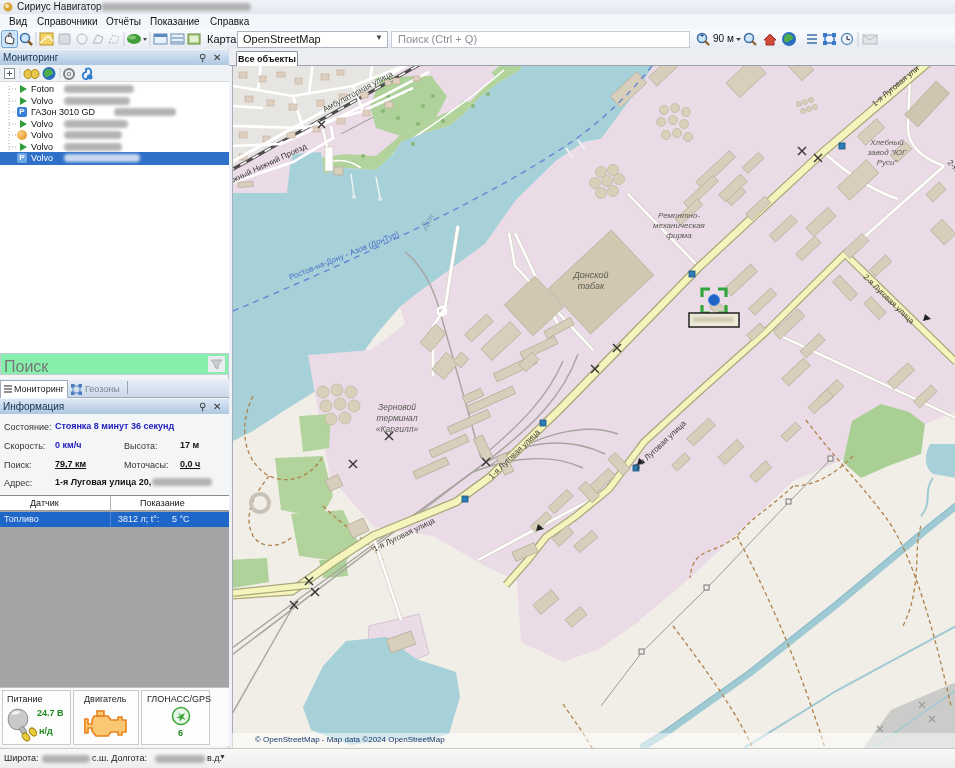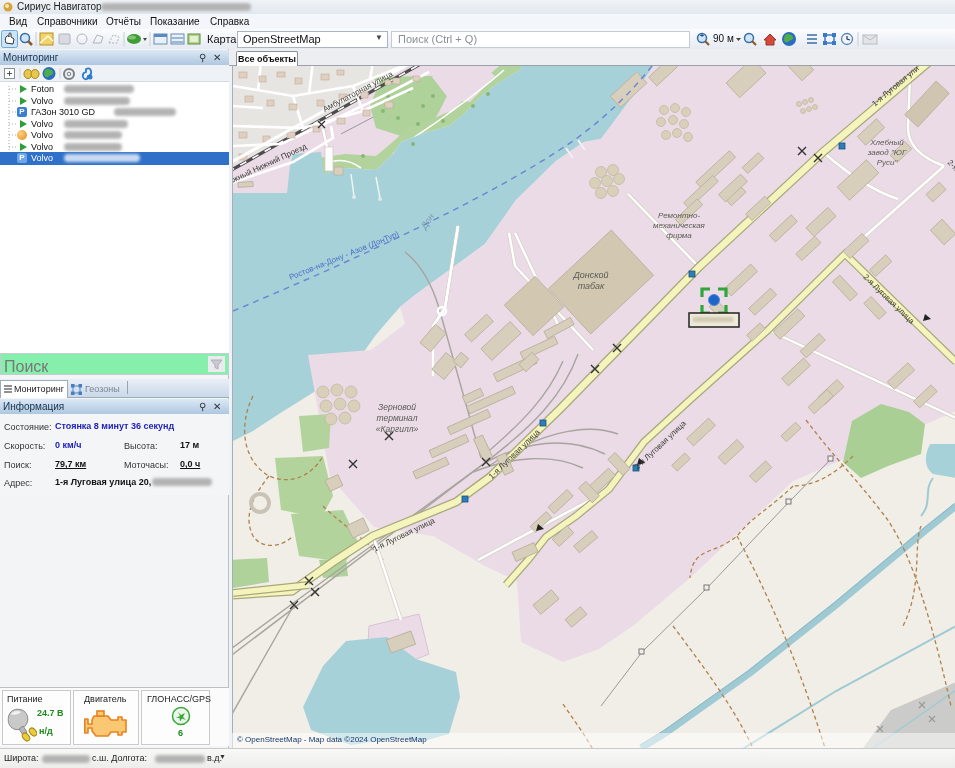--- a/index.html
+++ b/index.html
@@ -48,21 +48,21 @@
 #cells { position:absolute; left:0; top:638px; width:229px; height:59px; background:#fbfbfb; border-top:1px solid #c0c0c0; font-size:9px; color:#222; }
 .cell { position:absolute; top:2px; height:55px; border:1px solid #c9c9c9; background:#fdfdfd; }
 .gv { color:#1d8a1d; font-weight:bold; position:absolute; }
 
 #status { left:0; top:748px; width:955px; height:20px; background:linear-gradient(#f8f8f6,#ededeb); border-top:1px solid #c9c9c9; font-size:9px; color:#222; }
 
 #maptabs { left:229px; top:49px; width:726px; height:17px; background:#eceef1; border-bottom:1px solid #9aa1aa; }
 #maptab { position:absolute; left:7px; top:2px; width:62px; height:15px; background:#fdfdfd; border:1px solid #8a9097; border-bottom:none; border-radius:2px 2px 0 0; font-size:9px; font-weight:bold; color:#111; text-align:center; line-height:15px; white-space:nowrap; }
 #map { left:232px; top:66px; width:723px; height:682px; border-left:1px solid #a8aeb6; }
 #wm { left:283px; top:357px; width:620px; font-size:38px; font-weight:bold; letter-spacing:5px; color:rgba(130,130,132,.5); -webkit-text-stroke:1px rgba(255,255,255,.55); text-shadow:0 0 3px rgba(255,255,255,.8); }
-#attrib { left:237px; top:735px; width:400px; font-size:8px; color:#16386b; }
+#attrib { left:255px; top:735px; width:400px; font-size:8px; color:#16386b; }
 #attribbg { left:232px; top:733px; width:723px; height:15px; background:rgba(255,255,255,.5); }
 </style>
 </head>
 <body>
 <div id="app">
 
   <div id="titlebar" class="abs">
     <svg class="abs" style="left:3px;top:2px" width="11" height="11">
         <circle cx="5" cy="5" r="4.5" fill="#d6a43a"></circle>
         <circle cx="4" cy="4" r="2" fill="#f7e9b0"></circle>
@@ -271,20 +271,32 @@
       <span class="lab" style="left:124px;top:27px">Высота:</span>
         <span class="kval" style="left:180px;top:26px">17 м</span>
       <span class="lab" style="left:4px;top:46px">Поиск:</span>
         <span class="uval" style="left:55px;top:45px">79,7 км</span>
       <span class="lab" style="left:124px;top:46px">Моточасы:</span>
         <span class="uval" style="left:180px;top:45px">0,0 ч</span>
       <span class="lab" style="left:4px;top:64px">Адрес:</span>
         <span class="kval" style="left:55px;top:63px">1-я Луговая улица 20,</span>
       <span class="abs blur" style="left:152px;top:64px;width:60px;height:8px"></span>
     </div>
+    <div id="stable">
+      <div id="sthead">
+          <span class="abs" style="left:30px;top:2px">Датчик</span>
+          <span class="abs" style="left:140px;top:2px">Показание</span>
+          <span class="abs" style="left:110px;top:0;width:1px;height:15px;background:#b0b0b2"></span>
+        </div>
+      <div id="strow">
+          <span class="abs" style="left:4px;top:2px">Топливо</span>
+          <span class="abs" style="left:118px;top:2px">3812 л; t°:&nbsp;&nbsp;&nbsp;&nbsp;&nbsp;5 °С</span>
+          <span class="abs" style="left:110px;top:0;width:1px;height:15px;background:#4d86d6"></span>
+        </div>
+    </div>
     <div id="cells">
       <div class="cell" style="left:2px;width:69px">
           <span class="abs" style="left:4px;top:3px">Питание</span>
           <span class="gv" style="left:34px;top:17px">24.7 В</span>
           <span class="gv" style="left:36px;top:35px">н/д</span>
         <svg class="abs" style="left:2px;top:14px" width="32" height="38" viewBox="0 0 32 38">
           <path d="M4,10 C2,16 4,22 9,24 C14,26 20,23 22,18 C24,13 22,7 17,5 C11,3 6,5 4,10 Z" fill="#c9c9c9" stroke="#8a8a8a"></path>
           <path d="M6,9 C8,6 13,5 16,7 C14,9 9,11 6,9 Z" fill="#f2f2f2"></path>
           <path d="M14,24 L18,30 L22,27 L18,21 Z" fill="#b8b8b8" stroke="#8a8a8a"></path>
           <ellipse cx="21" cy="32" rx="3" ry="4.5" fill="#e8cc3a" stroke="#a8861a" transform="rotate(-40 21 32)"></ellipse>

